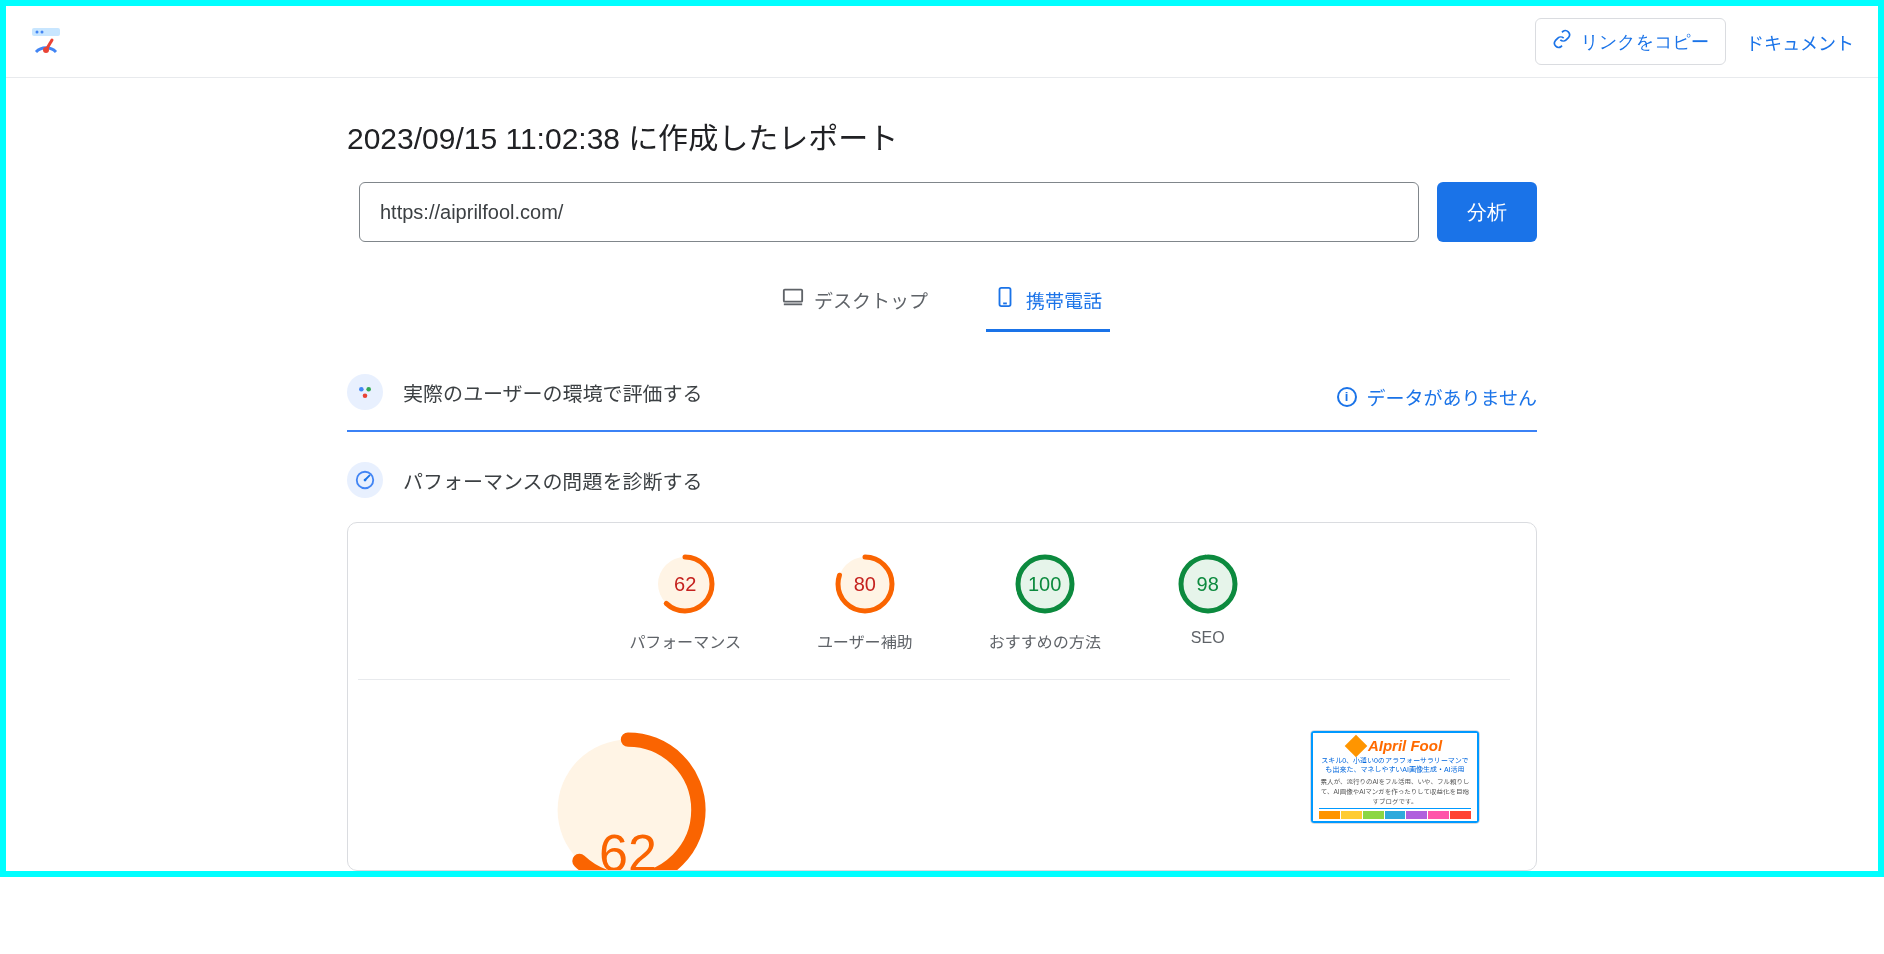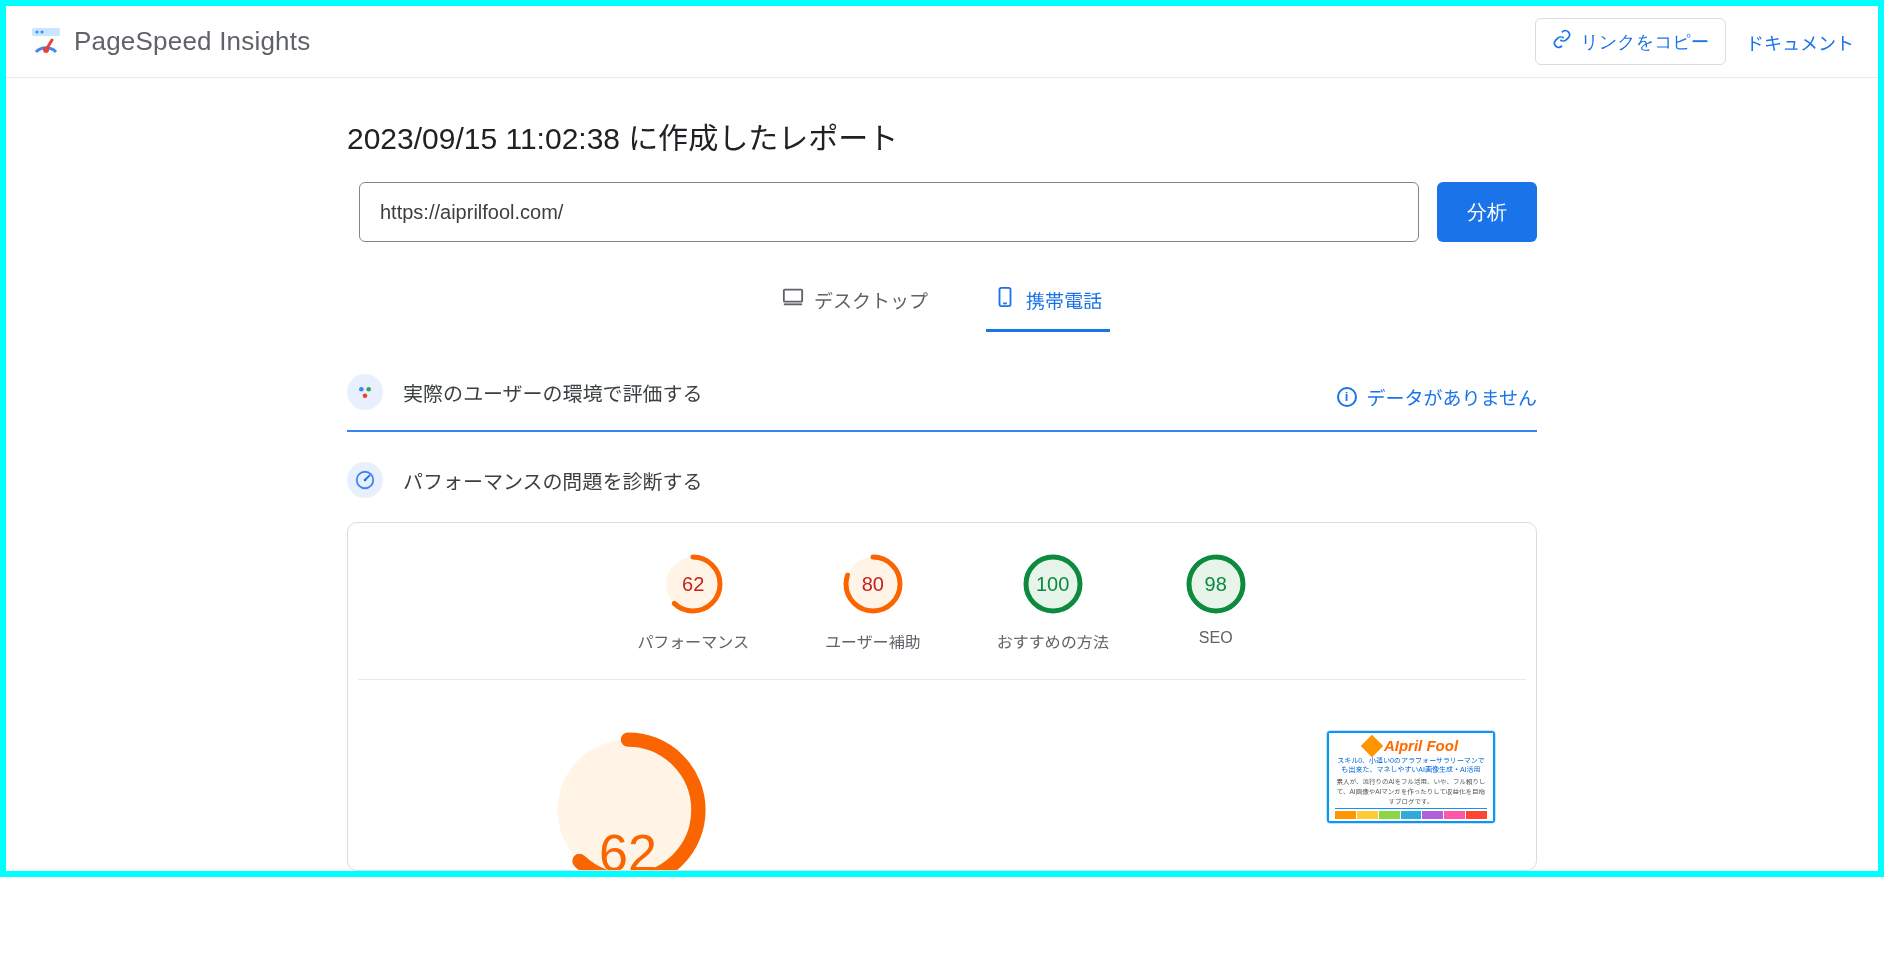--- a/index.html
+++ b/index.html
@@ -165,21 +165,21 @@
   .diagnose-row {
     display: flex;
     align-items: center;
     gap: 20px;
     margin-bottom: 24px;
   }
   
   .report-card {
     border: 1px solid #dadce0;
     border-radius: 10px;
-    padding: 30px 0 0 0;
+    padding: 30px 16px 0 0;
     overflow: hidden;
   }
   .scores {
     display: flex;
     justify-content: center;
     gap: 76px;
     padding-bottom: 26px;
     border-bottom: 1px solid #e8eaed;
     margin: 0 10px;
   }
@@ -290,21 +290,20 @@
     <span class="logo-icon">
       <svg viewBox="0 0 32 32">
         <rect x="2" y="2" width="28" height="8" rx="2" fill="#c8e6ff"></rect>
         <circle cx="7" cy="6" r="1.5" fill="#4285f4"></circle>
         <circle cx="12" cy="6" r="1.5" fill="#4285f4"></circle>
         <path d="M6 26 A14 14 0 0 1 26 26" fill="none" stroke="#4285f4" stroke-width="3"></path>
         <path d="M16 24 L22 14" stroke="#ea4335" stroke-width="3" stroke-linecap="round"></path>
         <circle cx="16" cy="24" r="3" fill="#ea4335"></circle>
       </svg>
     </span>
-    <span class="product-name">PageSpeed Insights</span>
   </div>
   <div class="header-right">
     <button class="copy-link-btn">
       <span>
         <svg width="20" height="20" viewBox="0 0 24 24" fill="none" stroke="#1a73e8" stroke-width="2">
           <path d="M10 13a5 5 0 0 0 7 0l3-3a5 5 0 0 0-7-7l-1 1"></path>
           <path d="M14 11a5 5 0 0 0-7 0l-3 3a5 5 0 0 0 7 7l1-1"></path>
         </svg>
       </span>
       <span>リンクをコピー</span>

